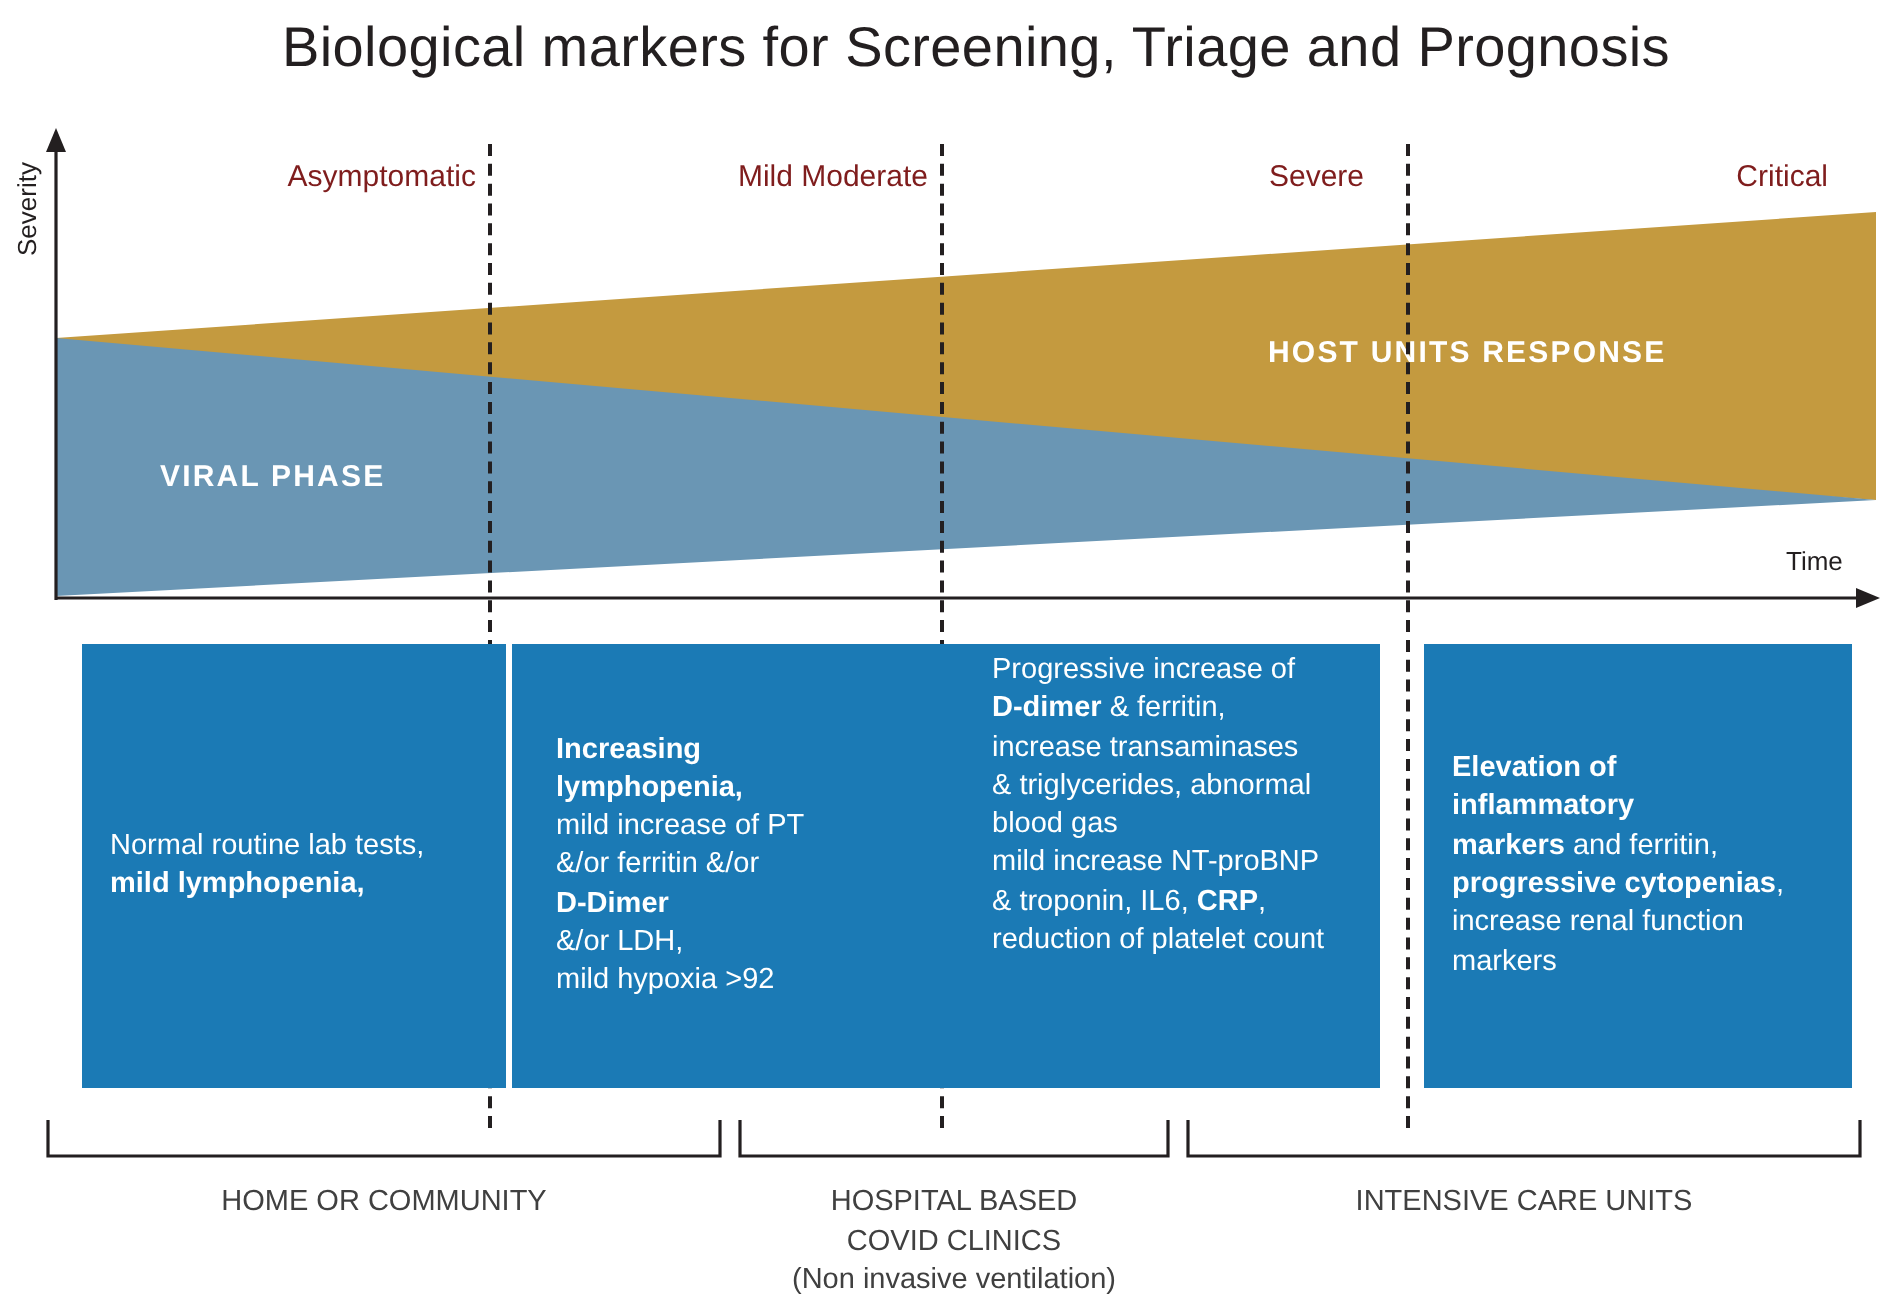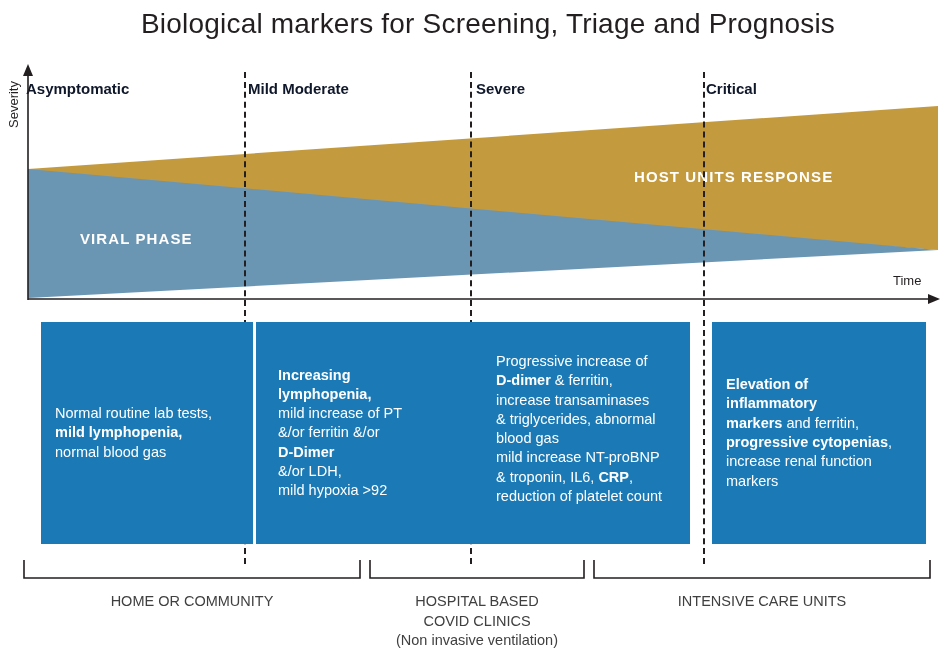--- a/index.html
+++ b/index.html
@@ -28,24 +28,23 @@
     font-weight: 400;
     letter-spacing: 0.2px;
     color: #231f20;
     padding-left: 13px;
   }
 
   
   .phase-header {
     position: absolute;
     top: 80px;
-    text-align: left;
+    text-align: right;
     font-size: 15px;
-    color: #0f172a;
-    font-weight: bold;
+    color: #7f1d1d;
   }
 
   
   #axis-svg {
     position: absolute;
     left: 0;
     top: 0;
   }
   .axis-label {
     position: absolute;
@@ -153,37 +152,36 @@
   <div class="axis-label" id="time-label">Time</div>
 
   <div class="divider" style="left:244px; top:72px; height:492px;"></div>
   <div class="divider" style="left:470px; top:72px; height:492px;"></div>
   <div class="divider" style="left:703px; top:72px; height:492px;"></div>
 
   <div class="card card-centered" style="left:24px; width:212px;margin-left:17px;">
     <div>
       <p>Normal routine lab tests,</p>
       <p><b>mild lymphopenia,</b></p>
-      <p>normal blood gas</p>
     </div>
   </div>
 
   <div class="card card-centered" style="left:256px; width:248px;padding-left:22px;">
     <div>
       <p><b>Increasing</b></p>
       <p><b>lymphopenia,</b></p>
       <p>mild increase of PT</p>
       <p>&amp;/or ferritin &amp;/or</p>
       <p><b>D-Dimer</b></p>
       <p>&amp;/or LDH,</p>
       <p>mild hypoxia &gt;92</p>
     </div>
   </div>
 
-  <div class="card" style="left:482px; width:208px; padding-top:30px;">
+  <div class="card" style="left:482px; width:208px; padding-top:4px;">
     <p>Progressive increase of</p>
     <p><b>D-dimer</b><span> &amp; ferritin,</span></p>
     <p>increase transaminases</p>
     <p>&amp; triglycerides, abnormal</p>
     <p>blood gas</p>
     <p>mild increase NT-proBNP</p>
     <p><span>&amp; troponin, IL6, </span><b>CRP</b><span>,</span></p>
     <p>reduction of platelet count</p>
   </div>
 

